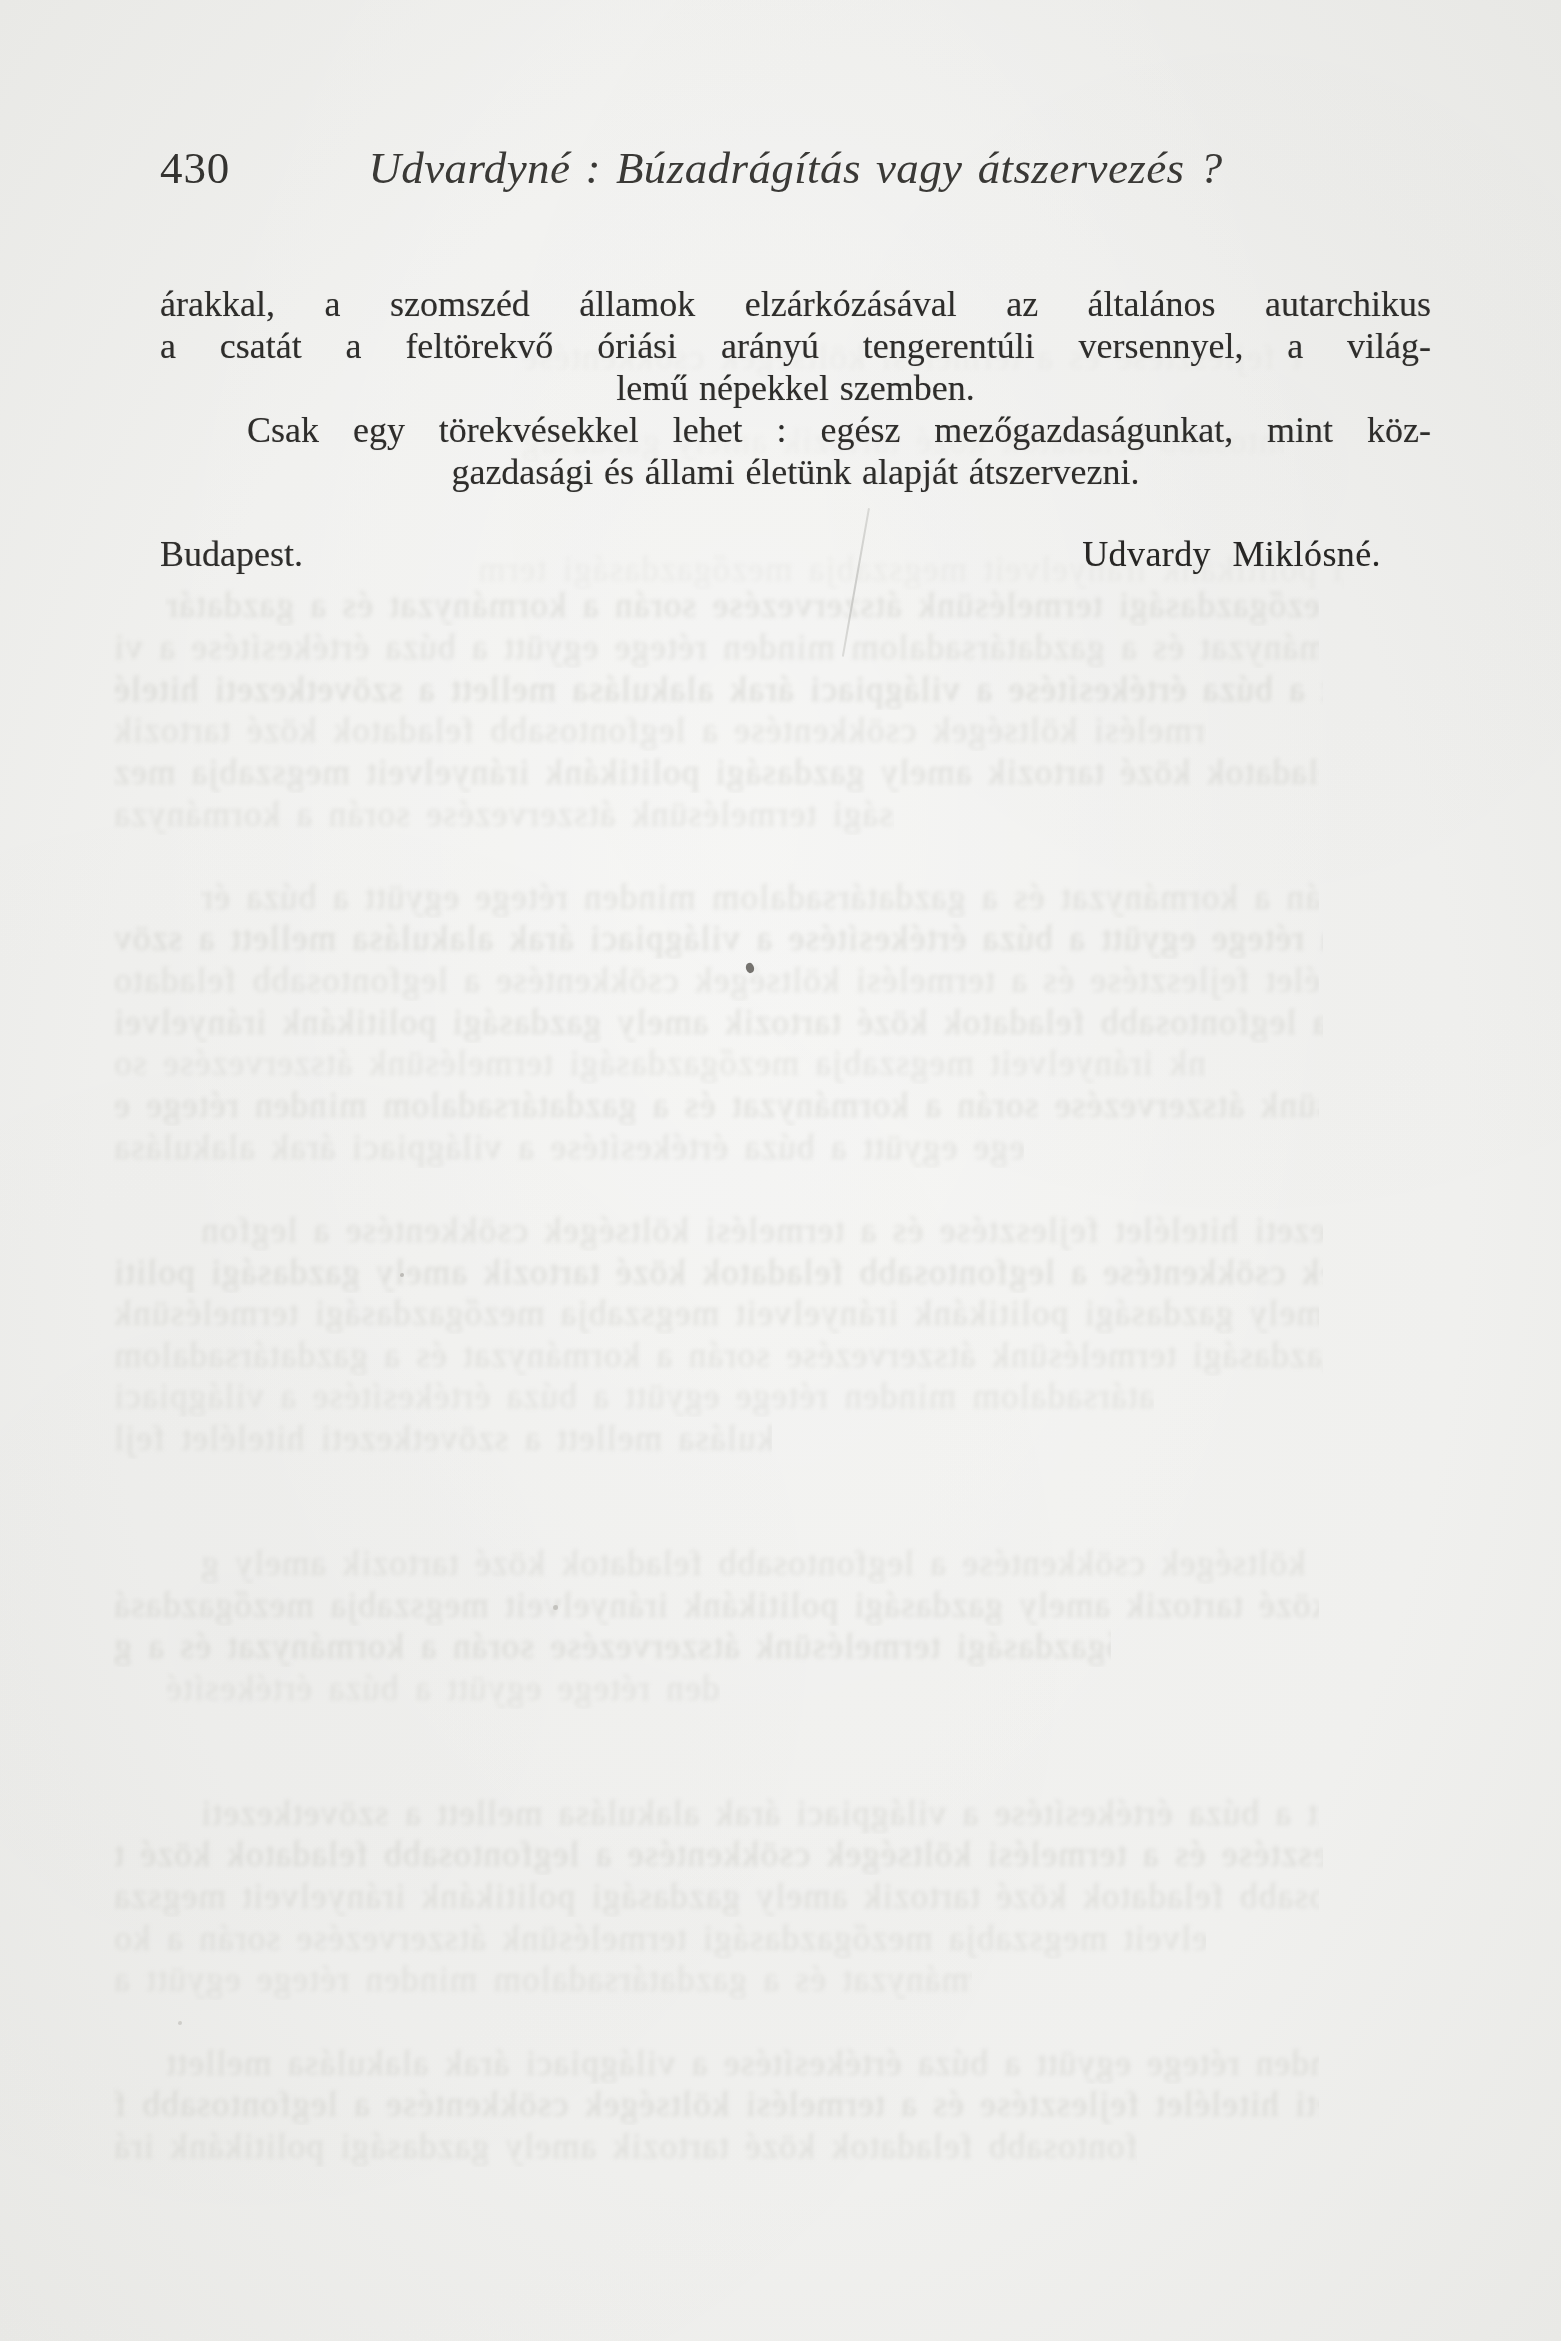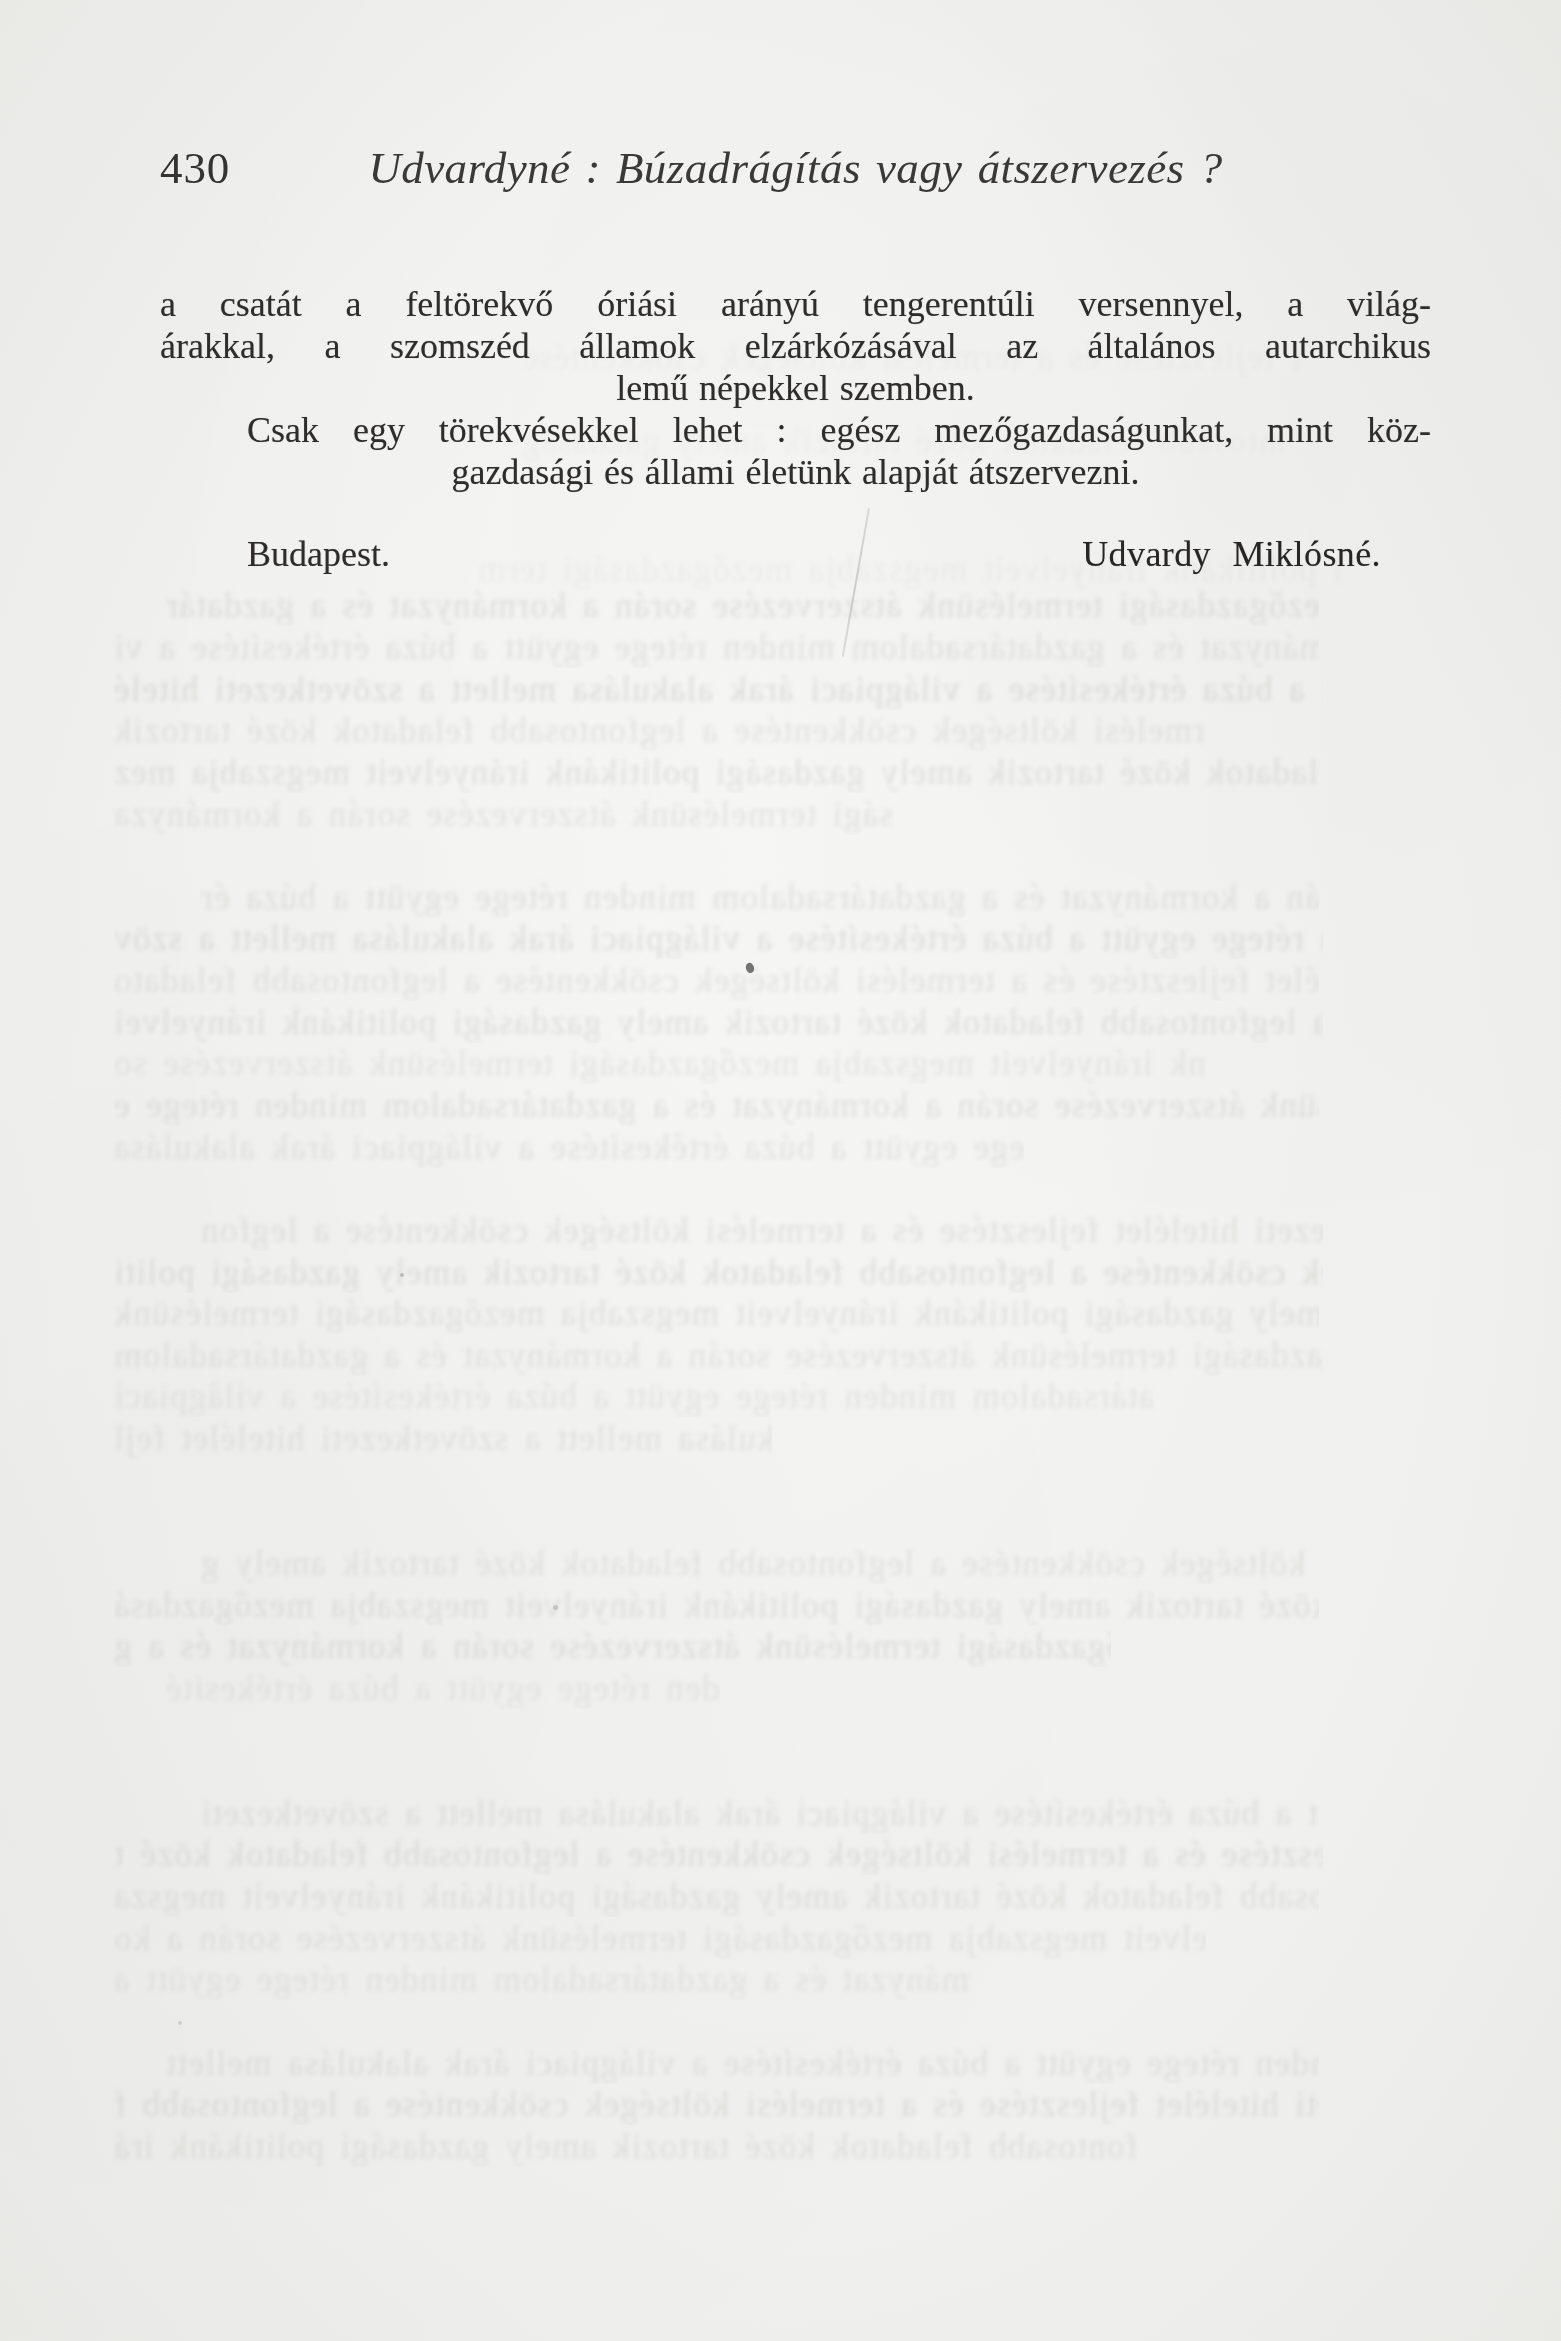--- a/index.html
+++ b/index.html
@@ -36,21 +36,21 @@
   }
   .line{height:42px;line-height:42px;text-align:center;}
   .line.just{text-align:justify;text-align-last:justify;}
   .line.ind{padding-left:87px;}
   .it{}
   .sigrow{
     left:160px;top:533px;width:1271px;height:42px;line-height:42px;
     font-size:36px;display:flex;justify-content:space-between;align-items:baseline;
     text-shadow:0 0 0.9px rgba(46,45,43,0.35);
   }
-  .dateline{margin-left:87px;}
+  .dateline{}
   .signature{font-weight:normal;margin-right:50px;word-spacing:12px;letter-spacing:0.4px;color:#272624;}
 
   
   .ghost{position:absolute;left:113px;top:0;width:1249px;height:2342px;z-index:1;}
   .gline{
     position:absolute;height:40px;line-height:40px;overflow:hidden;
     white-space:nowrap;
   }
   .gline span{
     display:inline-block;transform:scaleX(-1);
@@ -119,22 +119,22 @@
   <div class="speck s2"></div>
   <div class="speck s3"></div>
   <div class="speck s4"></div>
 
   <div class="printed header-row">
     <span class="pagenum">430</span>
     <span class="runtitle">Udvardyné : Búzadrágítás vagy átszervezés ?</span>
   </div>
 
   <div class="printed bodytext" id="bodytext">
+      <div class="line just"><span>árakkal, a szomszéd államok elzárkózásával az általános autarchikus</span></div>
       <div class="line just"><span>a csatát a feltörekvő óriási arányú tengerentúli versennyel, a világ-</span></div>
-      <div class="line just"><span>árakkal, a szomszéd államok elzárkózásával az általános autarchikus</span></div>
       <div class="line"><span>lemű népekkel szemben.</span></div>
       <div class="line just ind"><span>Csak egy törekvésekkel lehet : </span><span class="it">egész mezőgazdaságunkat, mint köz-</span></div>
       <div class="line"><span class="it">gazdasági és állami életünk alapját átszervezni.</span></div>
     </div>
 
   <div class="printed sigrow">
     <span class="dateline">Budapest.</span>
     <span class="signature">Udvardy Miklósné.</span>
   </div>
 

